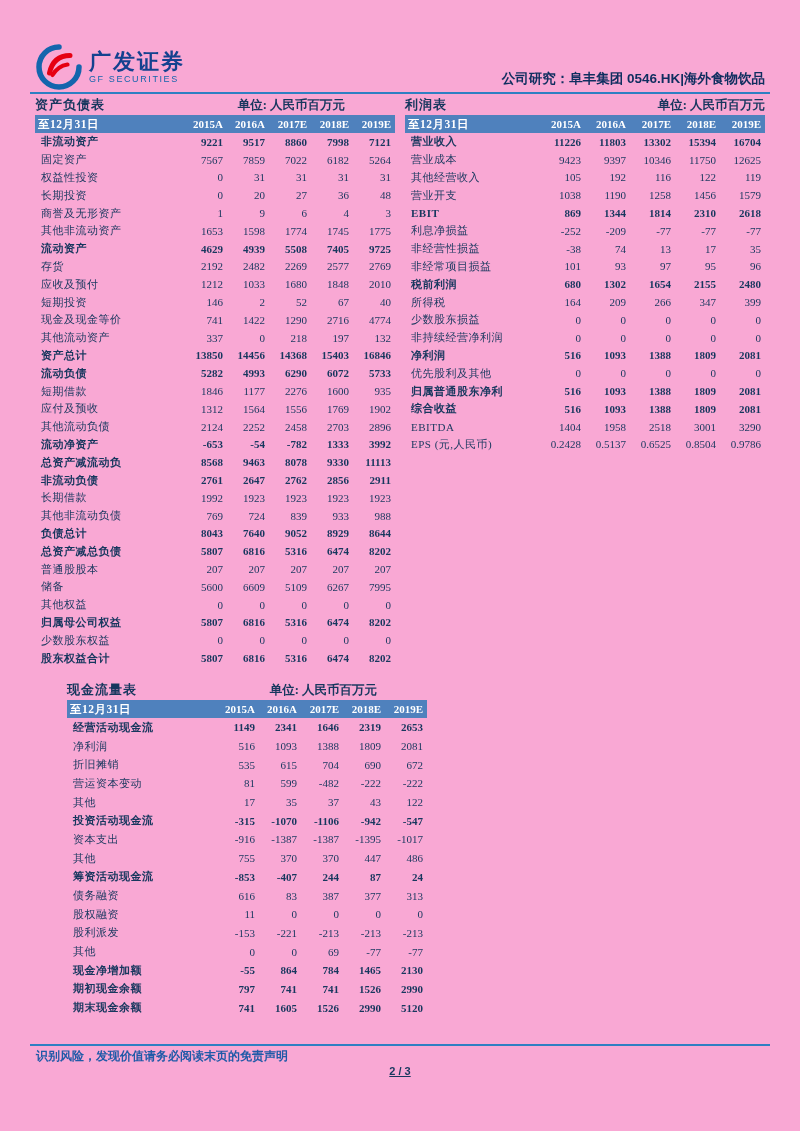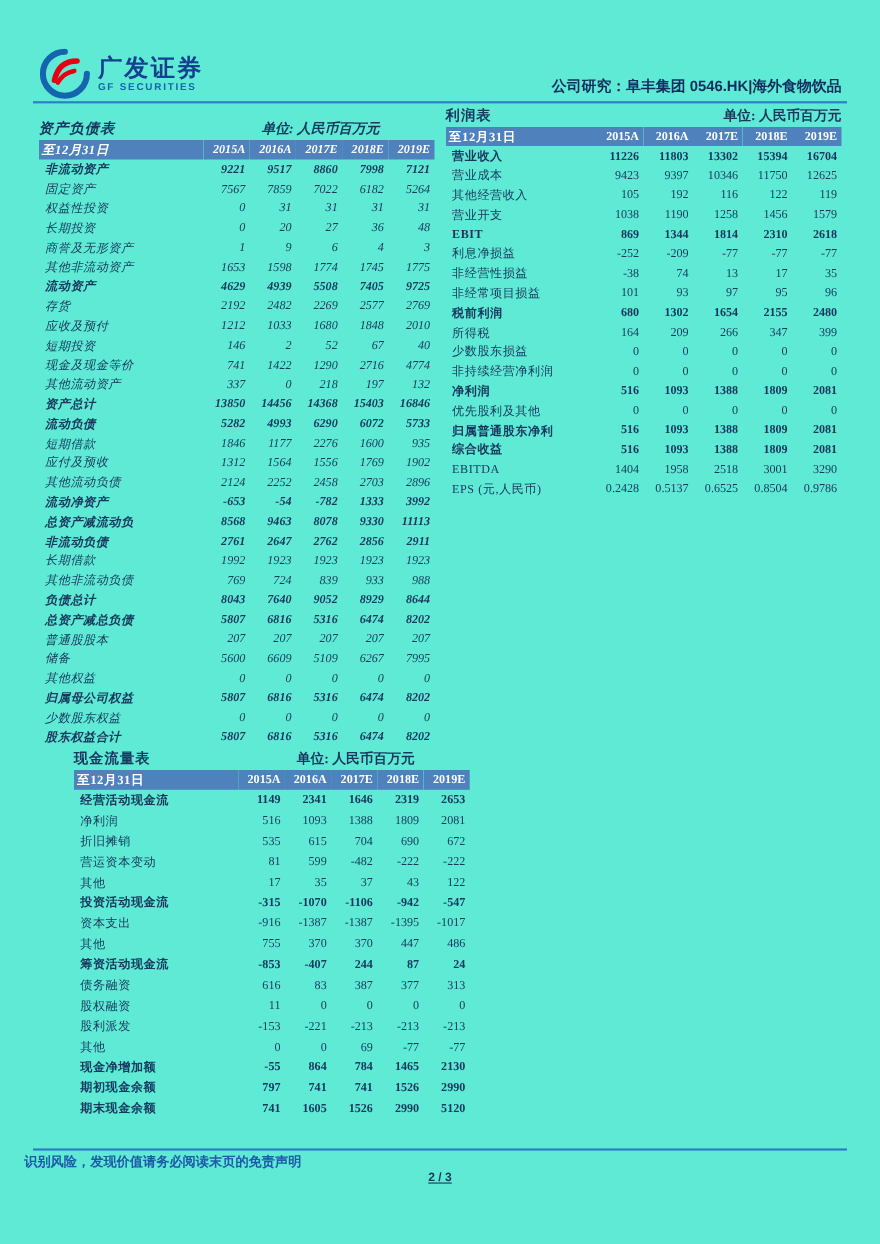--- a/index.html
+++ b/index.html
@@ -1,38 +1,38 @@
 <!DOCTYPE html>
 <html><head>
 <meta charset="utf-8">
 <style>
   * { margin:0; padding:0; box-sizing:border-box; }
   html,body { background:#ffffff; }
   body {
     width:800px; height:1131px; position:relative; overflow:hidden;
     font-family:"Liberation Serif","DejaVu Serif",serif;
   }
-  .page { position:absolute; inset:0; background:#5eead4; }
+  .page { position:absolute; inset:0; background:#f9a8d4; }
 
   
   .logo { position:absolute; left:36px; top:44px; display:flex; align-items:center; }
   .logo-mark { width:46px; height:46px; flex:0 0 auto; }
   .logo-text { margin-left:7px; display:flex; flex-direction:column; }
   .logo-cn { font-family:"Liberation Sans","DejaVu Sans",sans-serif; font-weight:bold;
              font-size:22px; line-height:24px; color:#14418f; letter-spacing:2px; }
-  .logo-en { font-family:"Liberation Sans","DejaVu Sans",sans-serif; font-weight:bold;
+  .logo-en { font-family:"Liberation Sans","DejaVu Sans",sans-serif; font-weight:normal;
              font-size:9px; line-height:11px; color:#1465ad; letter-spacing:1.6px; }
   .research-label { position:absolute; right:35px; top:70px;
              font-family:"Liberation Sans","DejaVu Sans",sans-serif; font-weight:bold;
              font-size:13.5px; color:#0f2e5f; }
   .header-rule { position:absolute; left:30px; right:30px; top:92px; height:2px; background:#2e7fc2; }
 
   
   .tbl { position:absolute; width:360px; }
-  .tbl-balance { left:35px; top:108px;font-style:italic; }
+  .tbl-balance { left:35px; top:96px; }
   .tbl-income  { left:405px; top:96px; }
   .tbl-cash    { left:35px; top:681px;margin-left:32px; }
 
   .tbl-titlebar { display:flex; justify-content:space-between; align-items:baseline;
                   height:19px; font-weight:bold; color:#17375e; }
   .tbl-title { font-size:13px; letter-spacing:1px; }
   .tbl-unit  { font-size:12.5px;text-align:center; }
   .unit-inset .tbl-unit { margin-right:50px; }
 
   table { border-collapse:collapse; width:100%; table-layout:fixed; }
@@ -40,21 +40,21 @@
              height:18px; padding:0; overflow:hidden; }
   th.date  { text-align:left; padding-left:3px; font-size:11.5px; letter-spacing:0.5px; }
   th.year, td.num { text-align:right; padding-right:4px; }
   tbody td { color:#17375e; font-size:11px; height:17.8px; padding:0; white-space:nowrap; overflow:hidden; }
   .tall tbody td { height:18.7px; }
   td.lbl { text-align:left; padding-left:6px; letter-spacing:0.5px; }
   tr.bold td { font-weight:bold; }
 
   
   .footer-rule { position:absolute; left:30px; right:30px; top:1044px; height:2px; background:#2e7fc2; }
-  .disclaimer  { position:absolute; left:22px; top:1048px;
+  .disclaimer  { position:absolute; left:36px; top:1048px;
                  font-family:"Liberation Sans","DejaVu Sans",sans-serif;
                  font-weight:bold; font-size:12px; color:#1f5aa8;text-align:right; }
   .page-num    { position:absolute; left:0; right:0; top:1065px; text-align:center;
                  font-family:"Liberation Sans","DejaVu Sans",sans-serif;
                  font-weight:bold; font-size:11px; color:#17375e;text-decoration:underline; }
 </style>
 </head>
 <body>
 
 <div class="page">

